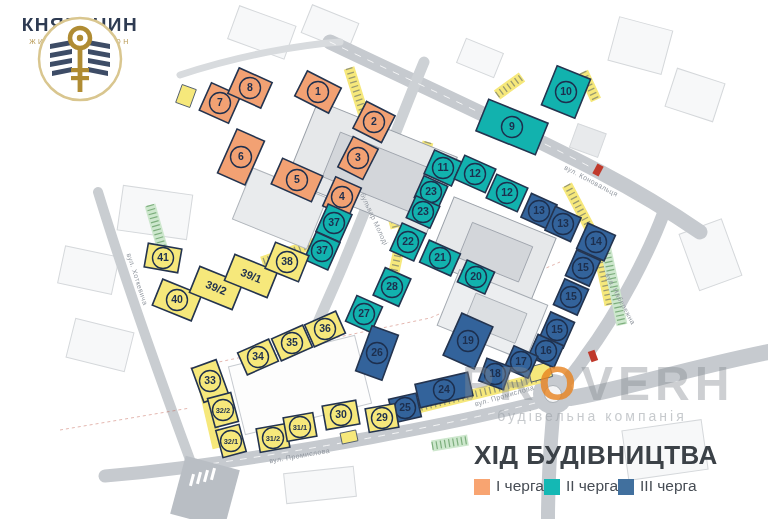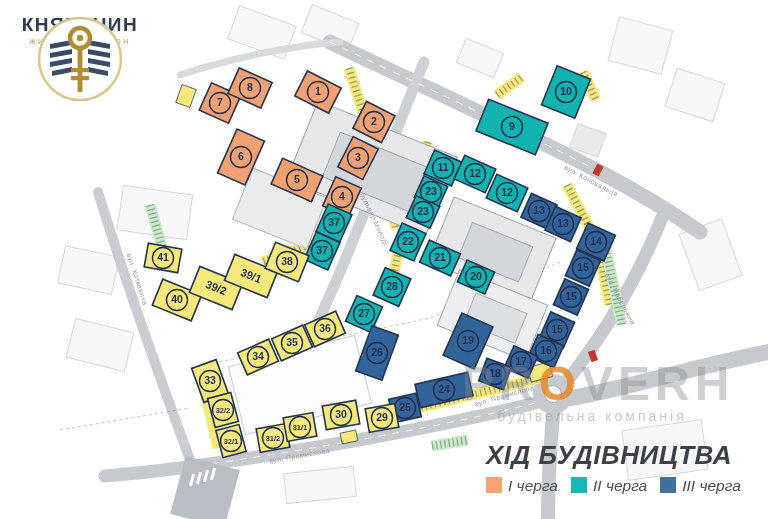--- a/index.html
+++ b/index.html
@@ -3,24 +3,24 @@
 <meta charset="utf-8">
 <style>
   html,body{margin:0;padding:0;background:#fff;}
   .stage{position:relative;width:768px;height:519px;background:#ffffff;overflow:hidden;
          font-family:"Liberation Sans",sans-serif;}
   svg{position:absolute;left:0;top:0;}
   svg text{font-family:"Liberation Sans",sans-serif;}
   .logo{position:absolute;left:6px;top:12px;width:148px;text-align:center;}
   .logo-title{font-weight:bold;font-size:19px;letter-spacing:1.5px;color:#2e3b52;margin-top:2px;}
   .logo-sub{font-size:7px;letter-spacing:2.5px;color:#b89a55;margin-top:2px;}
-  .legend{position:absolute;left:486px;top:440px;font-style:italic;}
+  .legend{position:absolute;left:474px;top:440px;}
   .legend-title{font-weight:bold;font-size:26px;letter-spacing:.5px;color:#3b4147;}
   .legend-row{display:flex;align-items:center;margin-top:6px;}
-  .legend-item{display:flex;align-items:flex-start;margin-right:13px;}
+  .legend-item{display:flex;align-items:flex-end;}
   .legend-swatch{width:16px;height:16px;margin-right:6px;}
   .legend-label{font-size:15.5px;color:#474d55;}
 </style>
 </head>
 <body>
 
 <div class="stage">
 
   <svg width="768" height="519" viewBox="0 0 768 519">
 

